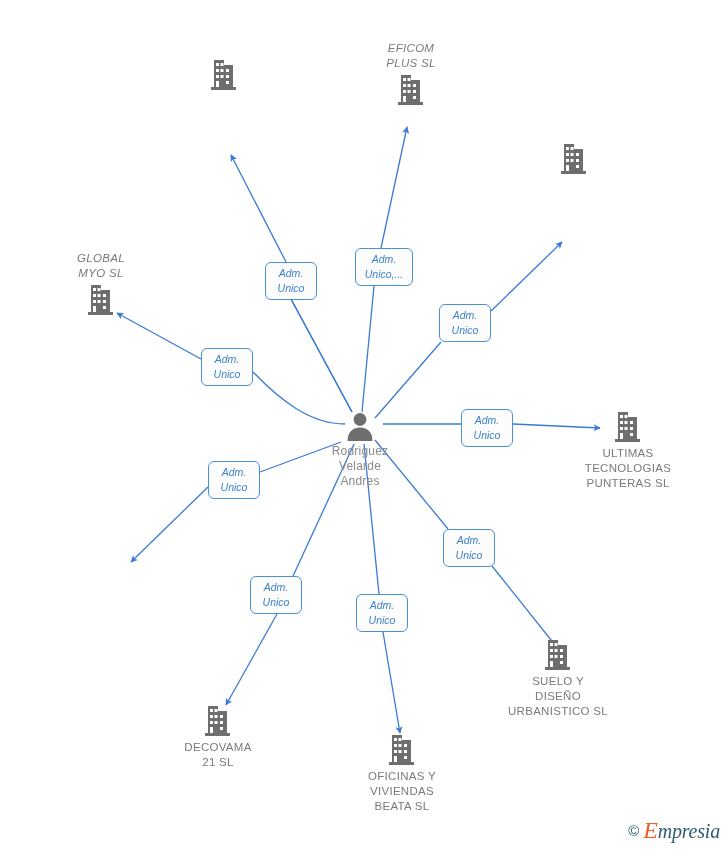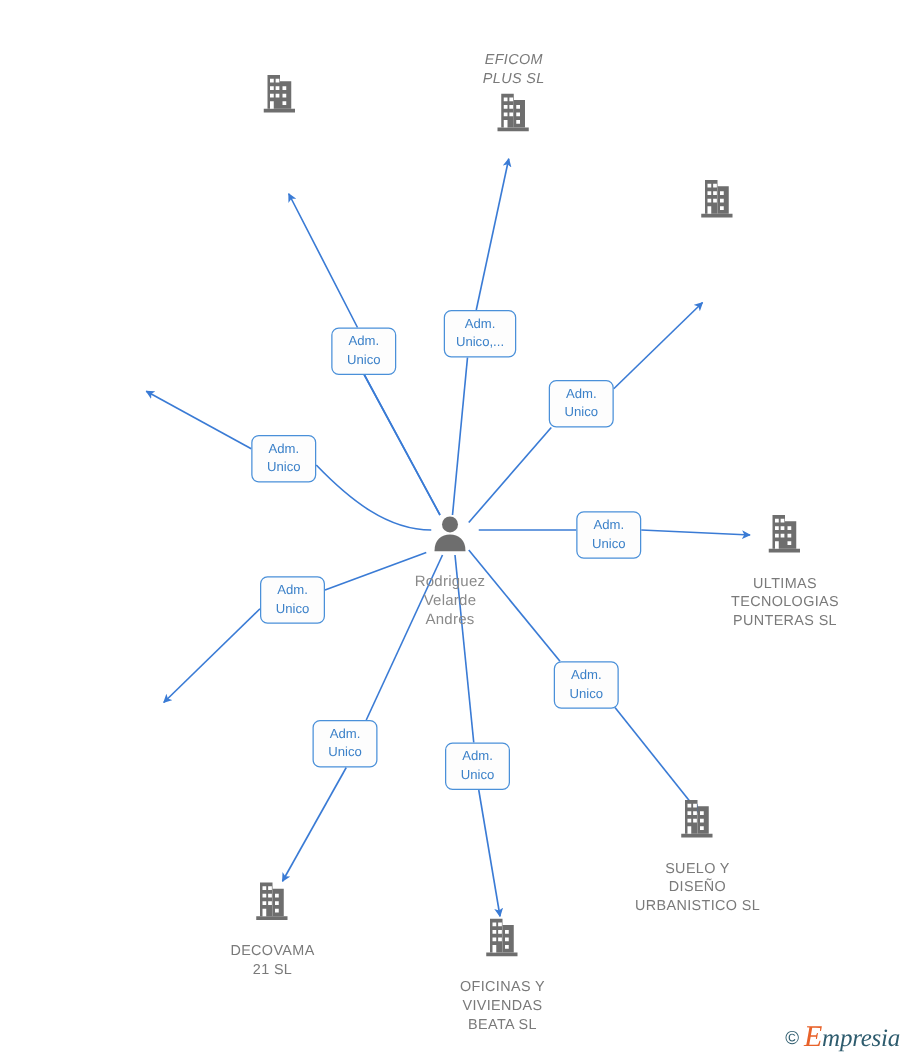--- a/index.html
+++ b/index.html
@@ -46,35 +46,36 @@
     color: #8a8a8a;
     font-size: 12px;
     letter-spacing: 0.2px;
   }
   .node-label.highlight {
     color: #6e6e6e;
     font-weight: bold;
     letter-spacing: 0.4px;
   }
   .node.above .node-label { margin-bottom: 2px; font-style: italic; }
-  .node.below .node-label { margin-top: 16px; }
+  .node.below .node-label { margin-top: 2px; }
 
   .edge-label {
     position: absolute;
     box-sizing: border-box;
     background: #fdfdfd;
     border: 1.4px solid #4a90d9;
     border-radius: 6px;
     color: #3d82c9;
     font-size: 10.5px;
     line-height: 15px;
     text-align: center;
     padding: 3px 4px 4px 4px;
     white-space: pre-line;
     font-family: "Liberation Sans", sans-serif;
+    font-style: italic;
   }
   .watermark {
     position: absolute;
     right: 8px;
     bottom: 6px;
     display: flex;
     align-items: center;
     gap: 4px;
     font-family: "Liberation Serif", serif;
   }
@@ -189,20 +190,41 @@
         <rect x="6" y="17" width="3" height="3" fill="#fff"></rect>
         <rect x="10.5" y="17" width="3" height="3" fill="#fff"></rect>
         <rect x="6" y="23" width="3" height="6" fill="#fff"></rect>
         <rect x="16" y="11" width="3" height="3" fill="#fff"></rect>
         <rect x="16" y="17" width="3" height="3" fill="#fff"></rect>
         <rect x="16" y="23" width="3" height="3" fill="#fff"></rect>
       </svg>
     </span>
   </div>
 
+  <div class="node above" style="left:101px; top:251px;">
+    <div class="node-label">GLOBAL
+MYO SL</div>
+    <span class="icon-wrap">
+      <svg width="28" height="34" viewBox="0 0 28 34">
+        <rect x="4" y="2" width="10" height="27" fill="#6e6e6e"></rect>
+        <rect x="14" y="7" width="9" height="22" fill="#6e6e6e"></rect>
+        <rect x="1" y="29" width="25" height="3" fill="#6e6e6e"></rect>
+        <rect x="6" y="5" width="3" height="3" fill="#fff"></rect>
+        <rect x="10.5" y="5" width="3" height="3" fill="#fff"></rect>
+        <rect x="6" y="11" width="3" height="3" fill="#fff"></rect>
+        <rect x="10.5" y="11" width="3" height="3" fill="#fff"></rect>
+        <rect x="6" y="17" width="3" height="3" fill="#fff"></rect>
+        <rect x="10.5" y="17" width="3" height="3" fill="#fff"></rect>
+        <rect x="6" y="23" width="3" height="6" fill="#fff"></rect>
+        <rect x="16" y="11" width="3" height="3" fill="#fff"></rect>
+        <rect x="16" y="17" width="3" height="3" fill="#fff"></rect>
+        <rect x="16" y="23" width="3" height="3" fill="#fff"></rect>
+      </svg>
+    </span>
+  </div>
 
   <div class="node below" style="left:360px; top:410px;">
     <span class="icon-wrap">
       <svg width="32" height="32" viewBox="0 0 32 32">
         <circle cx="16" cy="9.5" r="6.4" fill="#6e6e6e"></circle>
         <path d="M 3.6 31 C 3.6 21.5 9.2 17.6 16 17.6 C 22.8 17.6 28.4 21.5 28.4 31 Z" fill="#6e6e6e"></path>
       </svg>
     </span>
     <div class="node-label person">Rodriguez
 Velarde

